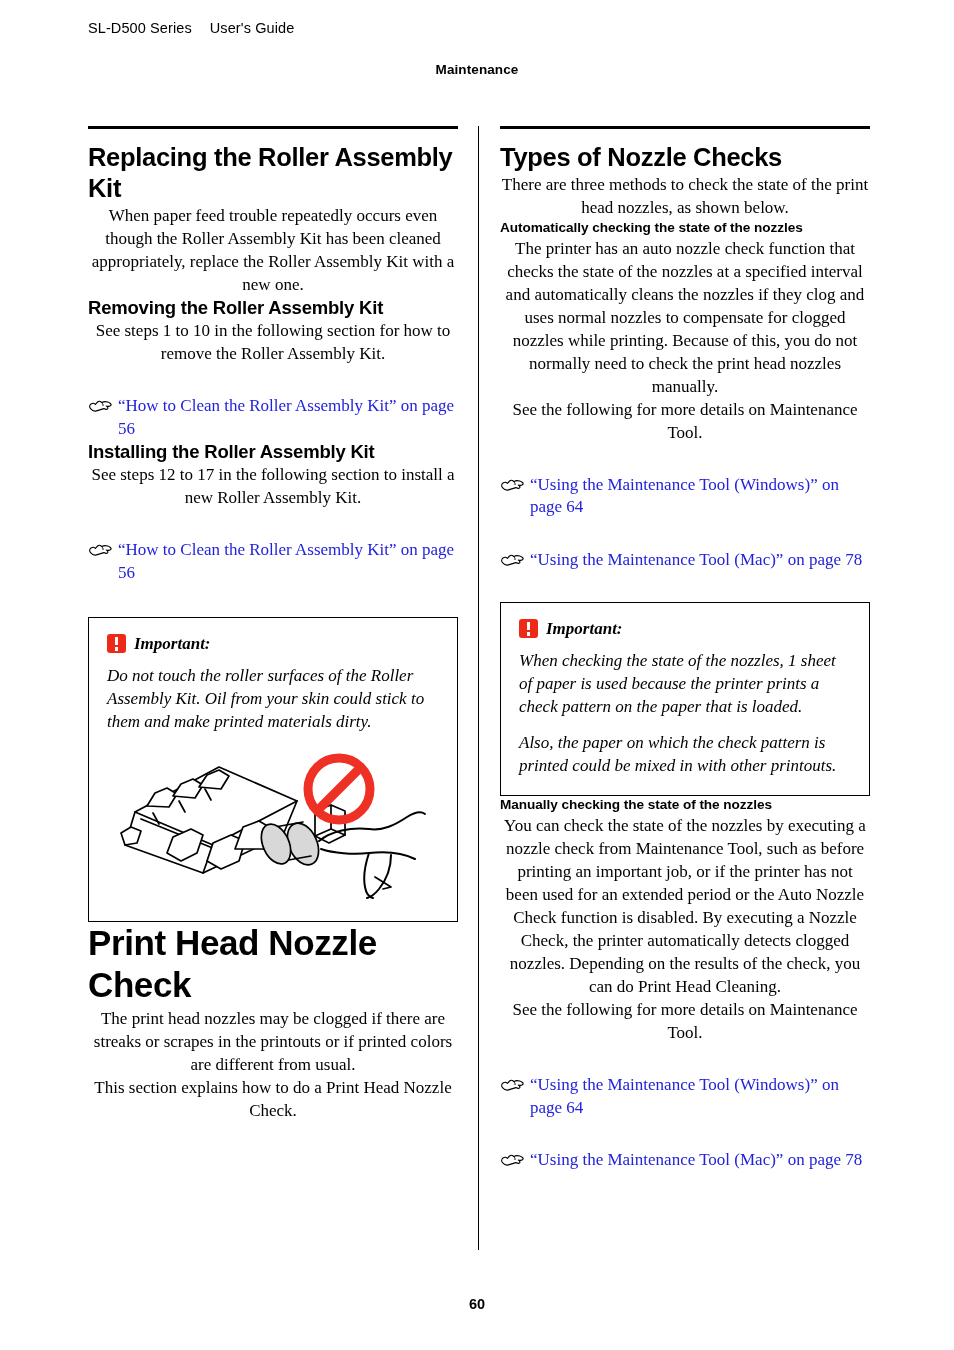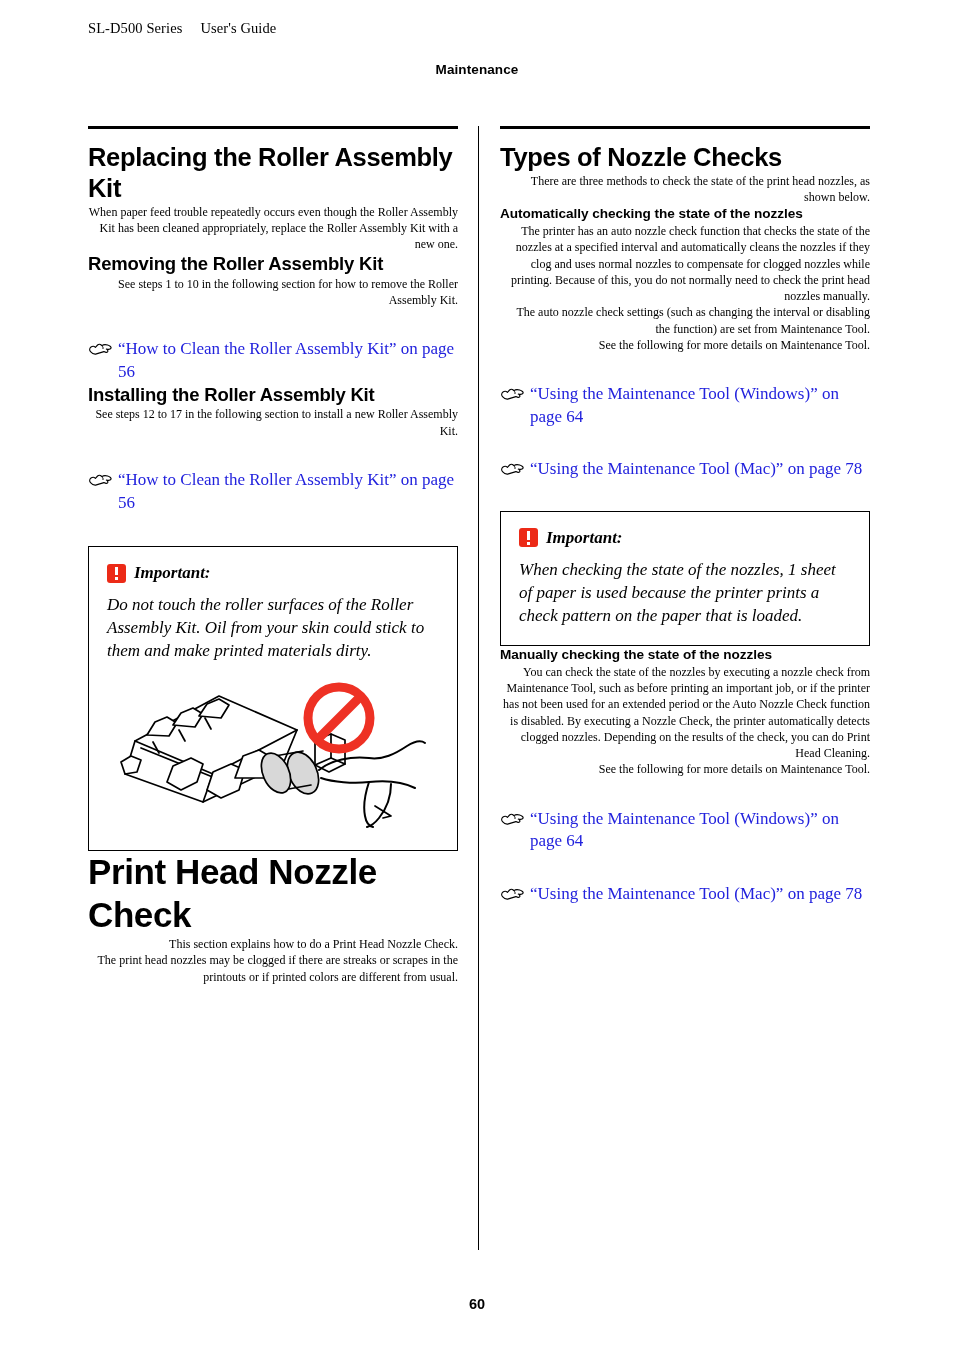--- a/index.html
+++ b/index.html
@@ -14,21 +14,21 @@
     font-family: "Liberation Serif", "DejaVu Serif", serif;
     color: #000000;
     overflow: hidden;
   }
 
   
   .running-head {
     position: absolute;
     left: 88px;
     top: 20px;
-    font-family: Liberation Serif, serif;
+    font-family: Liberation Sans, sans-serif;
     font-size: 14.5px;
     letter-spacing: 0.1px;
     color: #000;
     white-space: pre;
   }
   .running-head .gap { display: inline-block; width: 18px; }
 
   .chapter-head {
     position: absolute;
     left: 0;
@@ -97,24 +97,24 @@
   h3.subsub {
     font-family: "Liberation Sans", sans-serif;
     font-size: 13.6px;
     font-weight: bold;
     letter-spacing: -0.05px;
     margin: 0;
     line-height: 1.3;
   }
 
   p.body {
-    font-size: 12px;
+    font-size: 17px;
     line-height: 1.355;
     margin: 0;
-    text-align: right;
+    text-align: center;
   }
 
   
   .mt-22 { margin-top: 22px; }
   .mt-26 { margin-top: 26px; }
   .mt-28 { margin-top: 28px; }
   .mt-30 { margin-top: 30px; font-family: Liberation Serif, serif; }
   .mt-32 { margin-top: 32px; }
   .mt-34 { margin-top: 34px; }
   .mt-42 { margin-top: 42px; }
@@ -313,38 +313,37 @@
           <g>
             <circle cx="232" cy="40" r="31" fill="none" stroke="#ee3124" stroke-width="9"></circle>
             <line x1="211" y1="61" x2="253" y2="19" stroke="#ee3124" stroke-width="9"></line>
           </g>
         </svg>
       </div>
     </div>
 
     <h1 class="sec no-rule mt-52">Print Head Nozzle Check</h1>
 
+    <p class="body mt-34">The print head nozzles may be clogged if there are streaks or scrapes in the printouts or if printed colors are different from usual.</p>
+
     <p class="body mt-26">This section explains how to do a Print Head Nozzle Check.</p>
-
-    <p class="body mt-34">The print head nozzles may be clogged if there are streaks or scrapes in the printouts or if printed colors are different from usual.</p>
   </div>
 
   <div class="col-divider"></div>
 
   <div class="col col-right">
 
     <h1 class="sec">Types of Nozzle Checks</h1>
 
     <p class="body mt-28">There are three methods to check the state of the print head nozzles, as shown below.</p>
 
     <h3 class="subsub mt-30">Automatically checking the state of the nozzles</h3>
 
     <p class="body mt-22">The printer has an auto nozzle check function that checks the state of the nozzles at a specified interval and automatically cleans the nozzles if they clog and uses normal nozzles to compensate for clogged nozzles while printing. Because of this, you do not normally need to check the print head nozzles manually.</p>
 
-    <p class="body mt-26">The auto nozzle check settings (such as changing the interval or disabling the function) are set from Maintenance Tool.</p>
 
     <p class="body mt-26">See the following for more details on Maintenance Tool.</p>
 
     <a class="xref mt-30" href="#">
       <span class="hand">
         <svg viewBox="0 0 25 17" width="25" height="17" aria-hidden="true">
           <path d="M2.5 11.6 C1.2 10.2 1.4 8.1 3.0 7.0 C4.4 6.0 6.3 6.2 7.4 7.3
                    L9.6 5.0 C10.6 4.0 12.2 4.0 13.2 5.0 L13.9 5.7
                    C15.1 4.7 17.3 4.3 19.6 5.0 C22.0 5.7 23.6 7.2 23.0 8.3
                    C22.5 9.3 20.5 9.6 18.3 9.1 C19.8 10.0 20.3 11.2 19.6 11.9
@@ -370,20 +369,21 @@
       </span>
       <span>“Using the Maintenance Tool (Mac)” on page 78</span>
     </a>
 
     <div class="important-box mt-30">
       <div class="imp-head">
         <span class="imp-icon"></span>
         <span class="imp-label">Important:</span>
       </div>
       <p class="imp-text">When checking the state of the nozzles, 1 sheet of paper is used because the printer prints a check pattern on the paper that is loaded.</p>
+      <p class="imp-text">Also, the paper on which the check pattern is printed could be mixed in with other printouts.</p>
     </div>
 
     <h3 class="subsub mt-32">Manually checking the state of the nozzles</h3>
 
     <p class="body mt-22">You can check the state of the nozzles by executing a nozzle check from Maintenance Tool, such as before printing an important job, or if the printer has not been used for an extended period or the Auto Nozzle Check function is disabled. By executing a Nozzle Check, the printer automatically detects clogged nozzles. Depending on the results of the check, you can do Print Head Cleaning.</p>
 
     <p class="body mt-26">See the following for more details on Maintenance Tool.</p>
 
     <a class="xref mt-30" href="#">
       <span class="hand">

